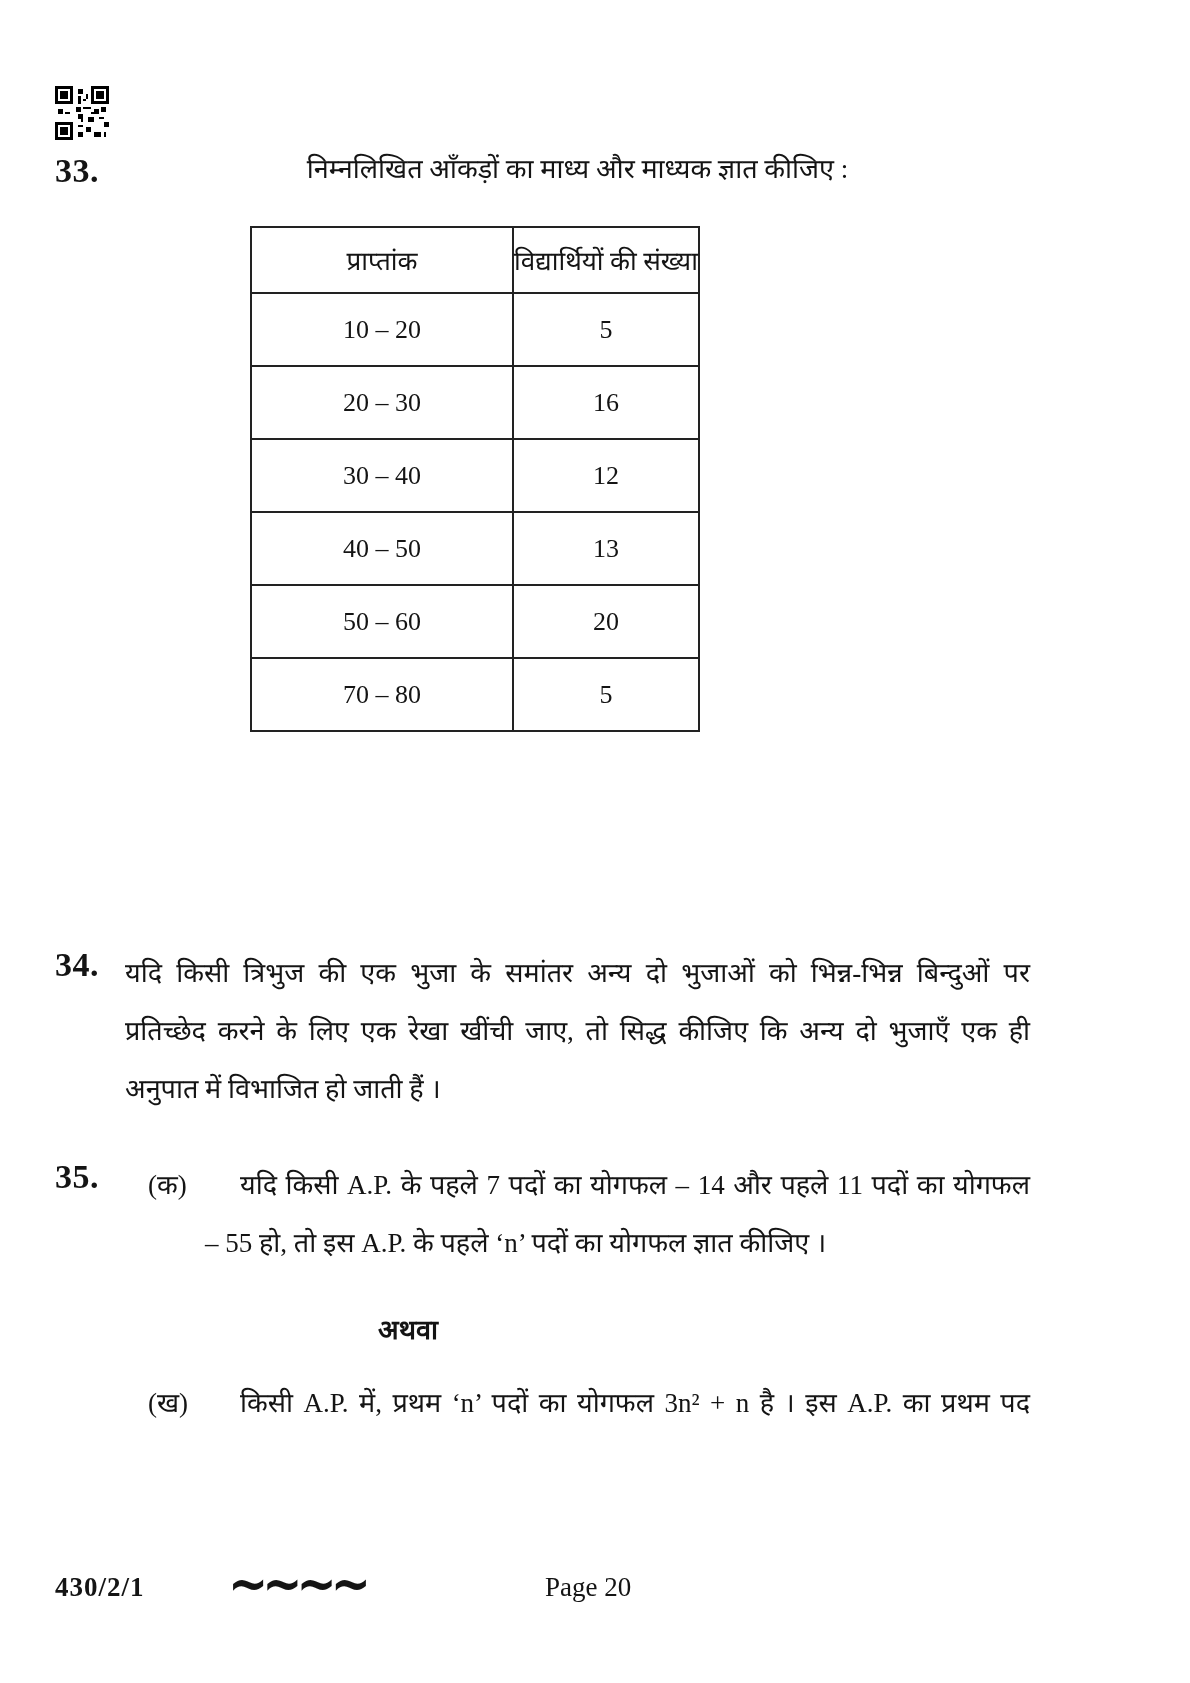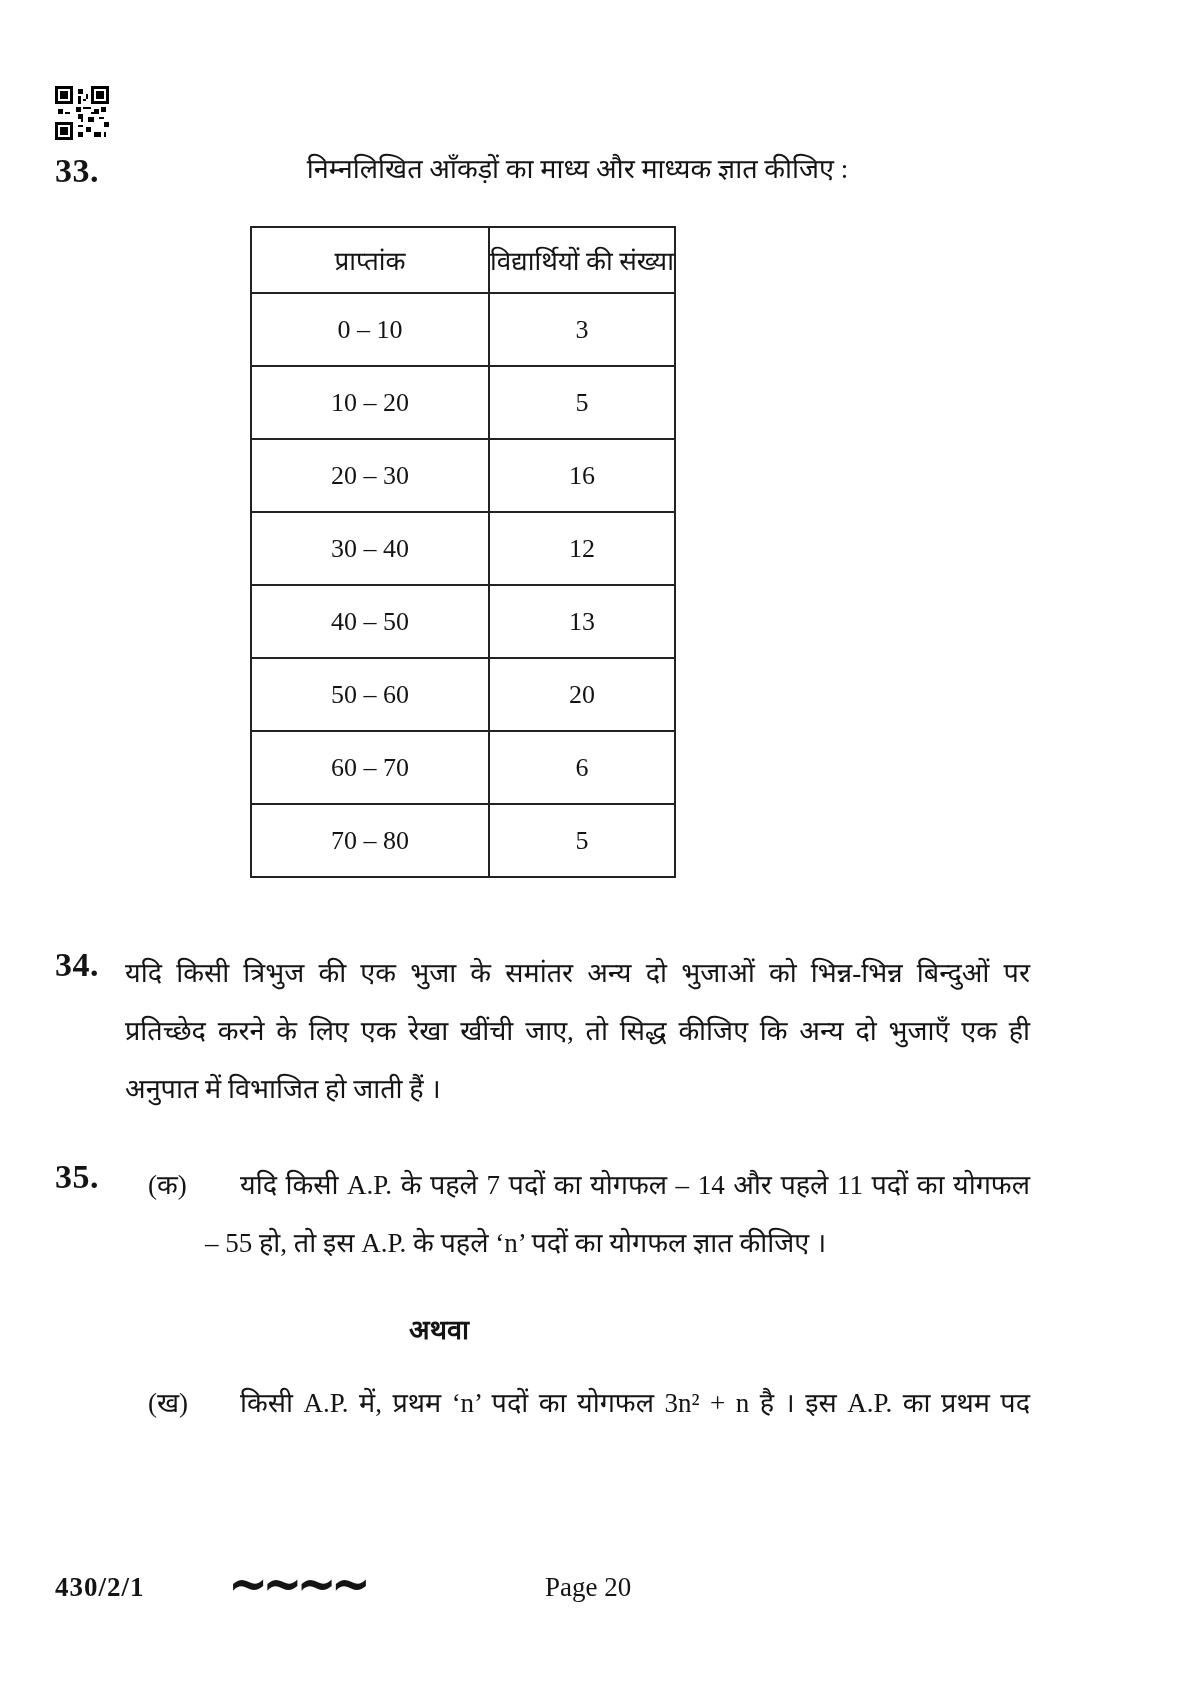--- a/index.html
+++ b/index.html
@@ -49,21 +49,21 @@
     top: 226px;
     border-collapse: collapse;
     font-size: 26px;
   }
   .marks-table th, .marks-table td {
     border: 2px solid #222222;
     text-align: center;
     vertical-align: middle;
     font-weight: normal;
   }
-  .marks-table th { width: 238px; height: 66px; font-size: 26px; }
+  .marks-table th { width: 262px; height: 66px; font-size: 26px; }
   .marks-table th + th { width: 186px; }
   .marks-table td { height: 73px; }
 
   
   .q34 { position: absolute; top: 944px; left: 0; width: 1190px; }
   .q34 .qnum { top: 2px; }
   .q34 .lines { position: absolute; left: 125px; top: 0; width: 905px; }
   .line { font-size: 27px; line-height: 58px; white-space: normal; }
   .line.fill { text-align: justify; text-align-last: justify; }
 
@@ -77,21 +77,20 @@
     line-height: 58px;
   }
   .part-a-lines { position: absolute; left: 240px; top: 0; width: 790px; font-family: Liberation Serif, serif; }
   .part-a-lines .line:nth-child(2) { margin-left: -35px; }
   .or-label {
     position: absolute;
     left: 378px;
     top: 154px;
     font-size: 27px;
     font-weight: bold;
-    margin-left: 31px;
   }
   .part-b-label { top: 218px; }
   .part-b-lines { position: absolute; left: 240px; top: 218px; width: 790px; }
 
   
   .footer { position: absolute; left: 0; top: 1560px; width: 1190px; height: 60px; }
   .paper-code {
     position: absolute; left: 55px; top: 12px;
     font-weight: bold; font-size: 27px; letter-spacing: 1px;
   }
@@ -156,46 +155,38 @@
 
   <table class="marks-table">
     <thead>
       <tr>
         <th>प्राप्तांक</th>
         <th>विद्यार्थियों की संख्या</th>
       </tr>
     </thead>
     <tbody>
       <tr>
-        <td>0 – 10</td>
-        <td>3</td>
-      </tr>
-      <tr>
         <td>10 – 20</td>
         <td>5</td>
       </tr>
       <tr>
         <td>20 – 30</td>
         <td>16</td>
       </tr>
       <tr>
         <td>30 – 40</td>
         <td>12</td>
       </tr>
       <tr>
         <td>40 – 50</td>
         <td>13</td>
       </tr>
       <tr>
         <td>50 – 60</td>
         <td>20</td>
-      </tr>
-      <tr>
-        <td>60 – 70</td>
-        <td>6</td>
       </tr>
       <tr>
         <td>70 – 80</td>
         <td>5</td>
       </tr>
     </tbody>
   </table>
 
   <div class="q34">
     <span class="qnum">34.</span>

